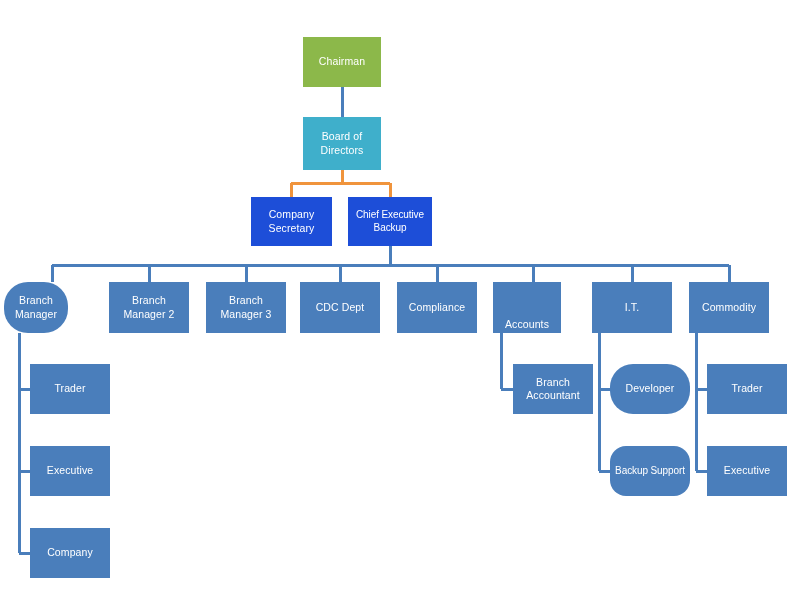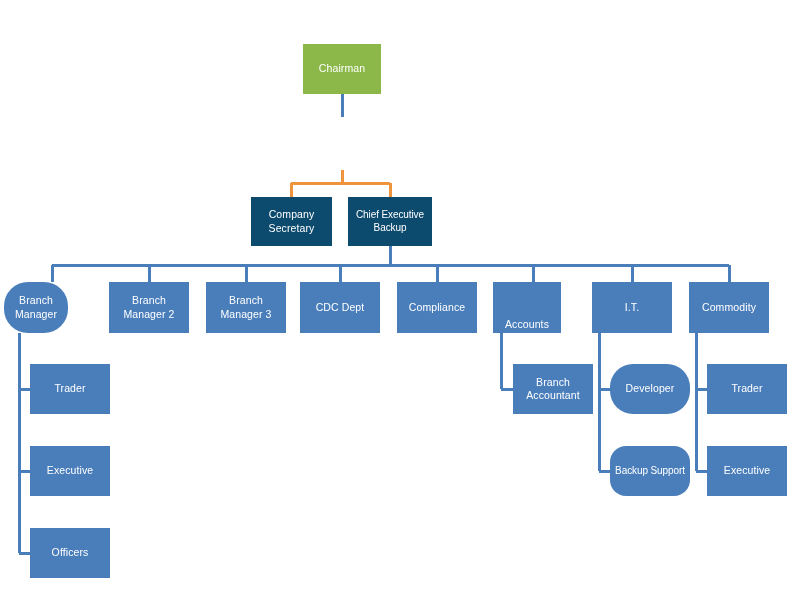--- a/index.html
+++ b/index.html
@@ -36,21 +36,21 @@
     box-sizing: border-box;
     padding: 2px 3px;
     z-index: 2;
   }
   .node span {
     display: block;
     width: 100%;
   }
   .n-green  { background: #8CB84A; }
   .n-teal   { background: #3FAFCB; }
-  .n-orange { background: #0c4a6e; }
+  .n-orange { background: #1d4ed8; }
   .n-blue   { background: #4A7EBB; }
   .node.tight { font-size: 10px; letter-spacing: -0.1px; }
 </style>
 </head>
 <body>
 
 <div id="chart-canvas">
 
   <svg id="connector-layer" viewBox="0 0 800 600" xmlns="http://www.w3.org/2000/svg">
     <g stroke="#4A7EBB" stroke-width="3" fill="none" shape-rendering="crispEdges">
@@ -90,24 +90,27 @@
       <line x1="599" y1="333" x2="599" y2="471"></line>
       <line x1="599" y1="389" x2="610" y2="389"></line>
       <line x1="599" y1="471" x2="610" y2="471"></line>
 
       <line x1="696" y1="333" x2="696" y2="471"></line>
       <line x1="696" y1="389" x2="707" y2="389"></line>
       <line x1="696" y1="471" x2="707" y2="471"></line>
     </g>
   </svg>
 
-  <div class="node n-green" style="left: 303px; top: 44px; width: 78px; height: 50px;">
+  <div class="node n-green" style="left: 303px; top: 37px; width: 78px; height: 50px;">
     <span>Chairman</span>
   </div>
 
+  <div class="node n-teal" style="left: 303px; top: 117px; width: 78px; height: 53px;">
+    <span>Board of Directors</span>
+  </div>
 
   <div class="node n-orange" style="left: 251px; top: 197px; width: 81px; height: 49px;">
     <span>Company Secretary</span>
   </div>
   <div class="node n-orange tight" style="left: 348px; top: 197px; width: 84px; height: 49px;">
     <span>Chief Executive Backup</span>
   </div>
 
   <div class="node n-blue" style="left: 4px; top: 282px; width: 64px; height: 51px; border-radius: 24px;">
     <span>Branch Manager</span>
@@ -134,21 +137,21 @@
     <span>Commodity</span>
   </div>
 
   <div class="node n-blue" style="left: 30px; top: 364px; width: 80px; height: 50px;">
     <span>Trader</span>
   </div>
   <div class="node n-blue" style="left: 30px; top: 446px; width: 80px; height: 50px;">
     <span>Executive</span>
   </div>
   <div class="node n-blue" style="left: 30px; top: 528px; width: 80px; height: 50px;">
-    <span>Officers</span>
+    <span>Company</span>
   </div>
   <div class="node n-blue" style="left: 513px; top: 364px; width: 80px; height: 50px;">
     <span>Branch Accountant</span>
   </div>
   <div class="node n-blue" style="left: 610px; top: 364px; width: 80px; height: 50px; border-radius: 23px;">
     <span>Developer</span>
   </div>
   <div class="node n-blue tight" style="left: 610px; top: 446px; width: 80px; height: 50px; border-radius: 16px;">
     <span>Backup Support</span>
   </div>

